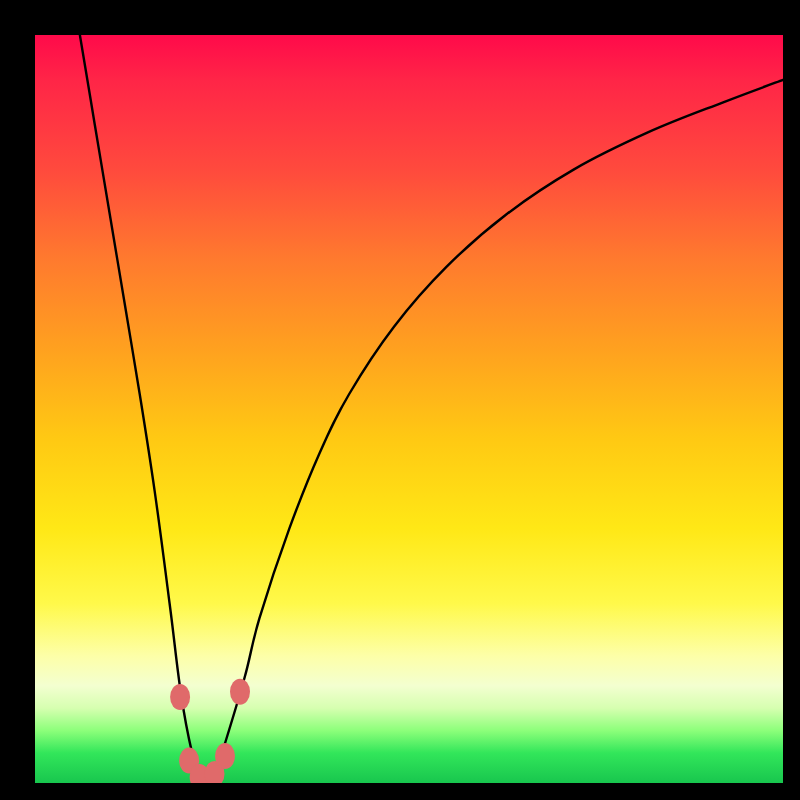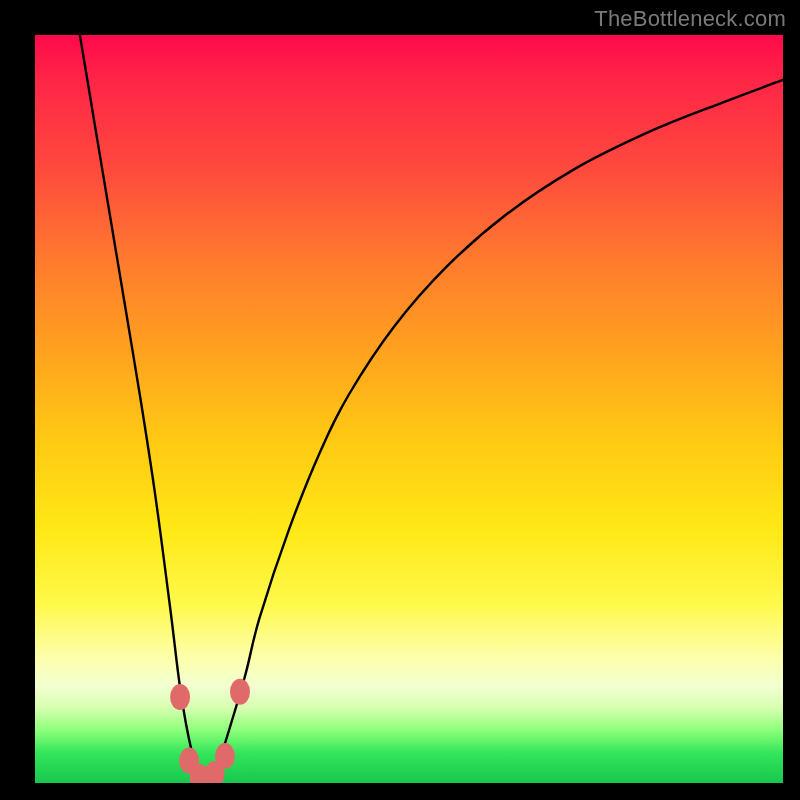--- a/index.html
+++ b/index.html
@@ -58,21 +58,20 @@
   }
   .dot {
     fill: #e06a6a;
     stroke: none;
   }
 </style>
 </head>
 <body>
 
 <div class="frame">
-  <div class="watermark">TheBottleneck.com</div>
   <div class="plot">
     <svg class="curve" viewBox="0 0 748 748" preserveAspectRatio="none">
       <path id="curve-path" fill="none" stroke="#000" stroke-width="2.4" stroke-linejoin="round" stroke-linecap="round" d="M 44.879999999999995 0 C 47.6 16.2, 54.5 57.4, 59.8 89.8 C 65.2 122.1, 69.4 147.2, 74.8 179.5 C 80.2 211.8, 84.4 237.0, 89.8 269.3 C 95.1 301.6, 99.3 325.4, 104.7 359.0 C 110.1 392.7, 114.3 418.6, 119.7 456.3 C 125.1 494.0, 129.9 532.1, 134.6 568.5 C 139.4 604.8, 141.8 631.3, 145.9 658.2 C 149.9 685.2, 153.7 703.3, 157.1 718.1 C 160.4 732.9, 161.9 735.7, 164.6 740.5 C 167.3 745.4, 169.3 745.0, 172.0 745.0 C 174.7 745.0, 176.8 745.4, 179.5 740.5 C 182.2 735.7, 181.6 735.6, 187.0 718.1 C 192.4 700.6, 202.7 667.5, 209.4 643.3 C 216.2 619.0, 216.3 610.4, 224.4 583.4 C 232.5 556.5, 243.5 523.3, 254.3 493.7 C 265.1 464.1, 273.5 443.1, 284.2 418.9 C 295.0 394.6, 300.7 381.9, 314.2 359.0 C 327.6 336.2, 341.5 314.6, 359.0 291.7 C 376.5 268.8, 391.2 252.1, 411.4 231.9 C 431.6 211.7, 448.4 197.0, 471.2 179.5 C 494.1 162.0, 513.0 149.5, 538.6 134.6 C 564.1 119.8, 586.4 109.4, 613.4 97.2 C 640.3 85.1, 663.9 76.7, 688.2 67.3 C 712.4 57.9, 737.2 48.9, 748.0 44.9"></path>
       <g id="marker-group">
           <ellipse cx="145.1" cy="662.0" rx="10" ry="13" class="dot"></ellipse>
           <ellipse cx="154.1" cy="725.6" rx="10" ry="13" class="dot"></ellipse>
           <ellipse cx="164.6" cy="742.0" rx="10" ry="13" class="dot"></ellipse>
           <ellipse cx="179.5" cy="739.0" rx="10" ry="13" class="dot"></ellipse>
           <ellipse cx="190.0" cy="721.1" rx="10" ry="13" class="dot"></ellipse>
           <ellipse cx="205.0" cy="656.7" rx="10" ry="13" class="dot"></ellipse>

